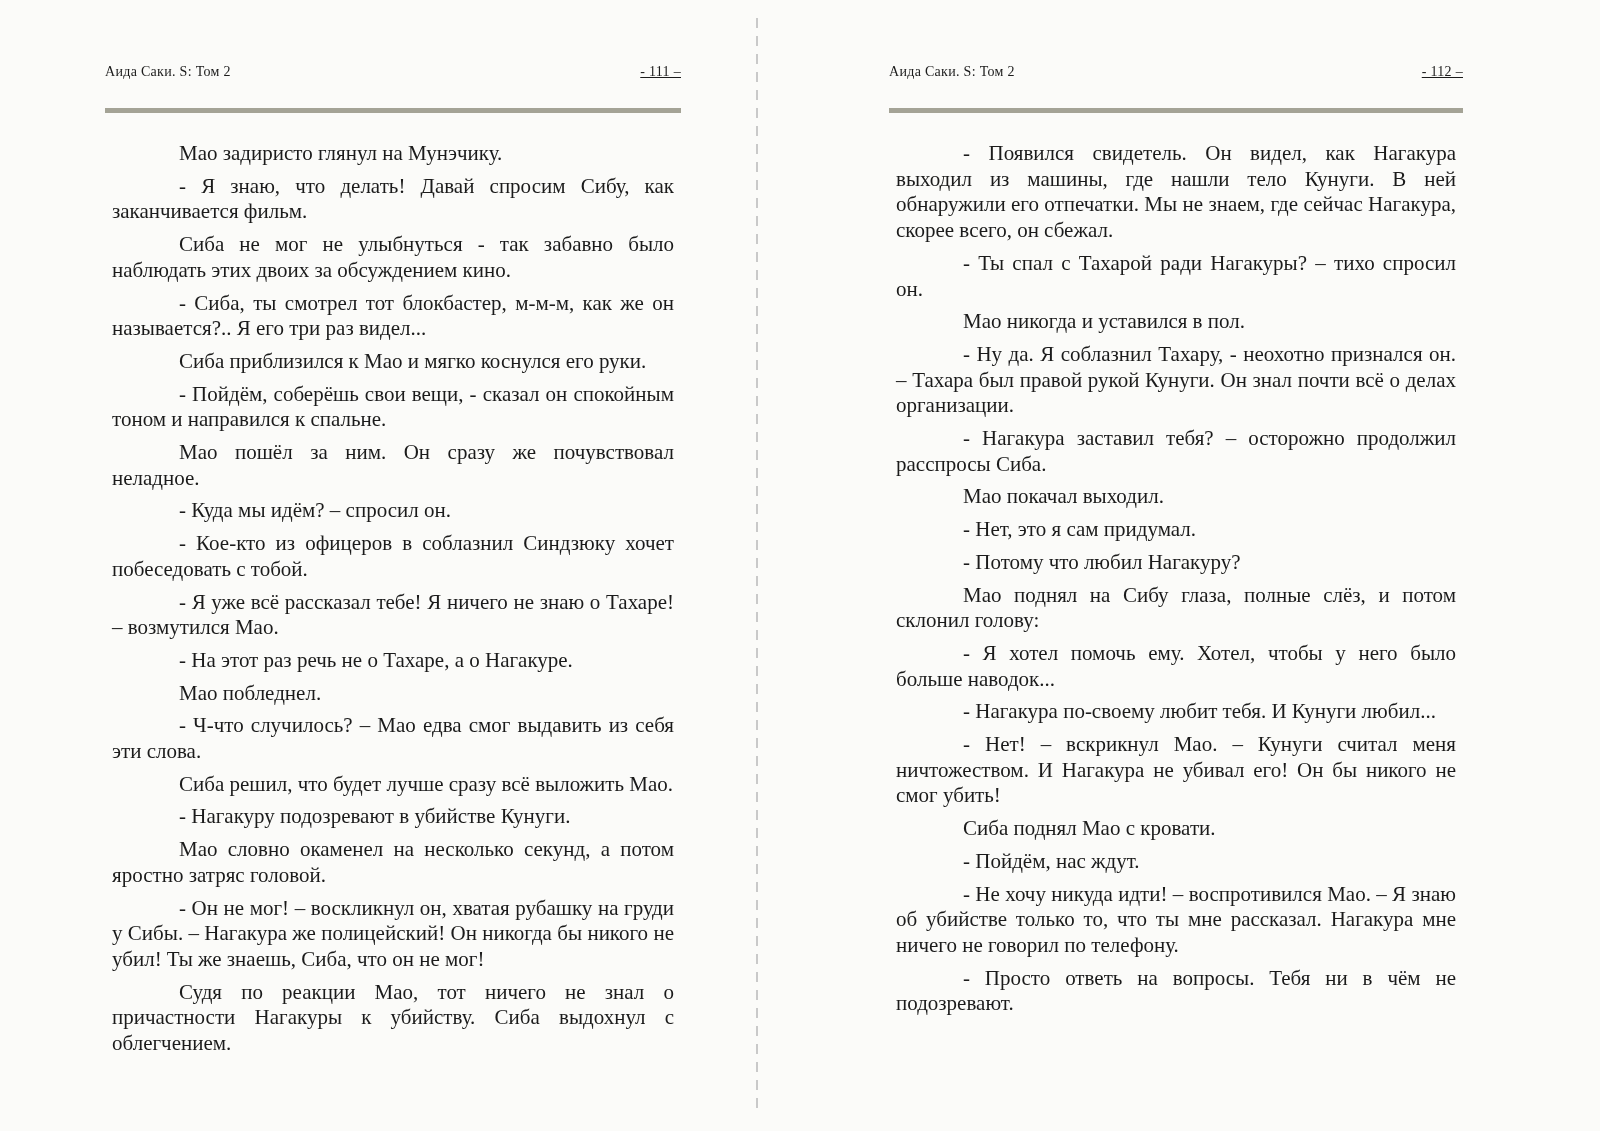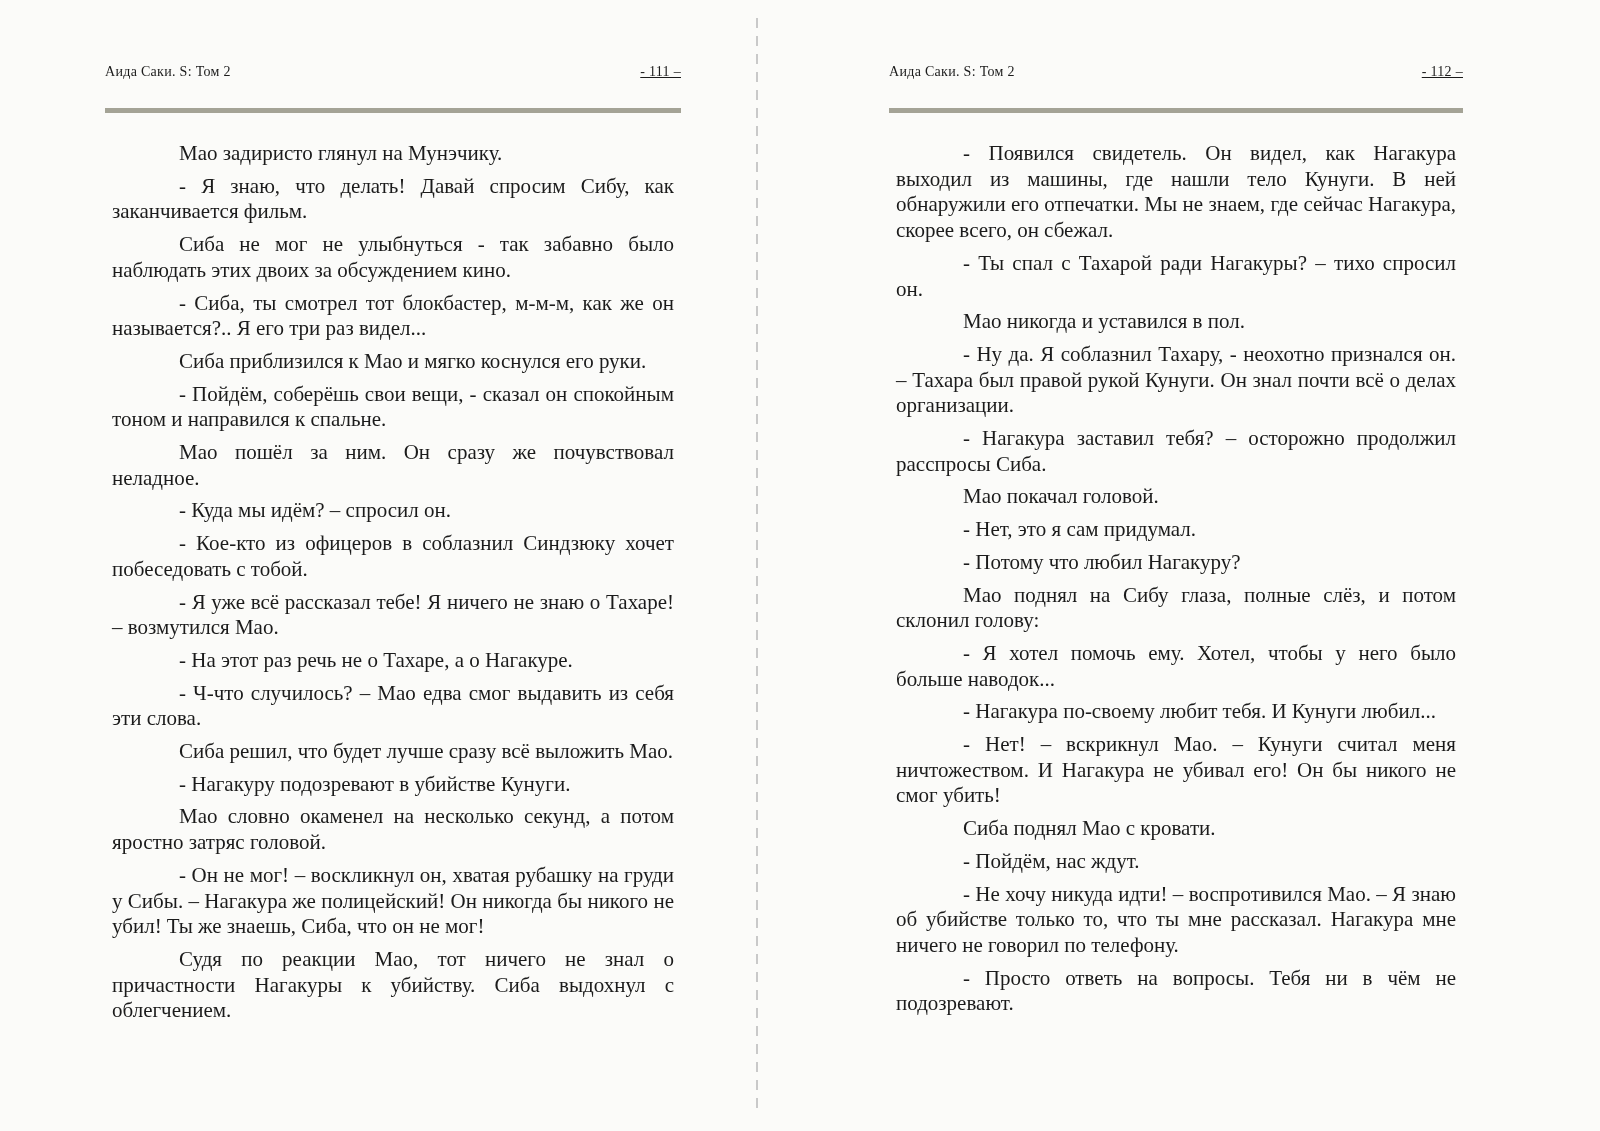--- a/index.html
+++ b/index.html
@@ -81,20 +81,21 @@
         <p class="para">- Я знаю, что делать! Давай спросим Сибу, как заканчивается фильм.</p>
         <p class="para">Сиба не мог не улыбнуться - так забавно было наблюдать этих двоих за обсуждением кино.</p>
         <p class="para">- Сиба, ты смотрел тот блокбастер, м-м-м, как же он называется?.. Я его три раз видел...</p>
         <p class="para">Сиба приблизился к Мао и мягко коснулся его руки.</p>
         <p class="para">- Пойдём, соберёшь свои вещи, - сказал он спокойным тоном и направился к спальне.</p>
         <p class="para">Мао пошёл за ним. Он сразу же почувствовал неладное.</p>
         <p class="para">- Куда мы идём? – спросил он.</p>
         <p class="para">- Кое-кто из офицеров в соблазнил Синдзюку хочет побеседовать с тобой.</p>
         <p class="para">- Я уже всё рассказал тебе! Я ничего не знаю о Тахаре! – возмутился Мао.</p>
         <p class="para">- На этот раз речь не о Тахаре, а о Нагакуре.</p>
+        <p class="para">Мао побледнел.</p>
         <p class="para">- Ч-что случилось? – Мао едва смог выдавить из себя эти слова.</p>
         <p class="para">Сиба решил, что будет лучше сразу всё выложить Мао.</p>
         <p class="para">- Нагакуру подозревают в убийстве Кунуги.</p>
         <p class="para">Мао словно окаменел на несколько секунд, а потом яростно затряс головой.</p>
         <p class="para">- Он не мог! – воскликнул он, хватая рубашку на груди у Сибы. – Нагакура же полицейский! Он никогда бы никого не убил! Ты же знаешь, Сиба, что он не мог!</p>
         <p class="para">Судя по реакции Мао, тот ничего не знал о причастности Нагакуры к убийству. Сиба выдохнул с облегчением.</p>
       </div>
   </section>
 
   <div class="divider"></div>
@@ -104,21 +105,21 @@
       <span class="running-title">Аида Саки. S: Том 2</span>
       <span class="page-number">- 112 –</span>
     </header>
     <div class="rule"></div>
     <div class="page-body">
         <p class="para">- Появился свидетель. Он видел, как Нагакура выходил из машины, где нашли тело Кунуги. В ней обнаружили его отпечатки. Мы не знаем, где сейчас Нагакура, скорее всего, он сбежал.</p>
         <p class="para">- Ты спал с Тахарой ради Нагакуры? – тихо спросил он.</p>
         <p class="para">Мао никогда и уставился в пол.</p>
         <p class="para">- Ну да. Я соблазнил Тахару, - неохотно признался он. – Тахара был правой рукой Кунуги. Он знал почти всё о делах организации.</p>
         <p class="para">- Нагакура заставил тебя? – осторожно продолжил расспросы Сиба.</p>
-        <p class="para">Мао покачал головой.</p>
+        <p class="para">Мао покачал выходил.</p>
         <p class="para">- Нет, это я сам придумал.</p>
         <p class="para">- Потому что любил Нагакуру?</p>
         <p class="para">Мао поднял на Сибу глаза, полные слёз, и потом склонил голову:</p>
         <p class="para">- Я хотел помочь ему. Хотел, чтобы у него было больше наводок...</p>
         <p class="para">- Нагакура по-своему любит тебя. И Кунуги любил...</p>
         <p class="para">- Нет! – вскрикнул Мао. – Кунуги считал меня ничтожеством. И Нагакура не убивал его! Он бы никого не смог убить!</p>
         <p class="para">Сиба поднял Мао с кровати.</p>
         <p class="para">- Пойдём, нас ждут.</p>
         <p class="para">- Не хочу никуда идти! – воспротивился Мао. – Я знаю об убийстве только то, что ты мне рассказал. Нагакура мне ничего не говорил по телефону.</p>
         <p class="para">- Просто ответь на вопросы. Тебя ни в чём не подозревают.</p>

